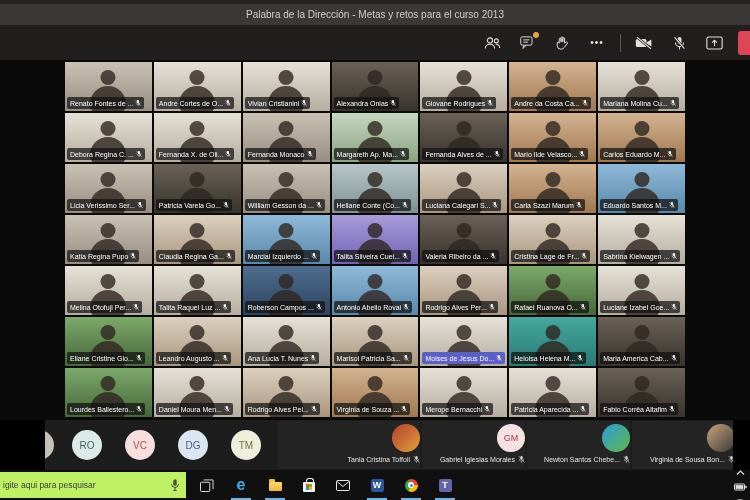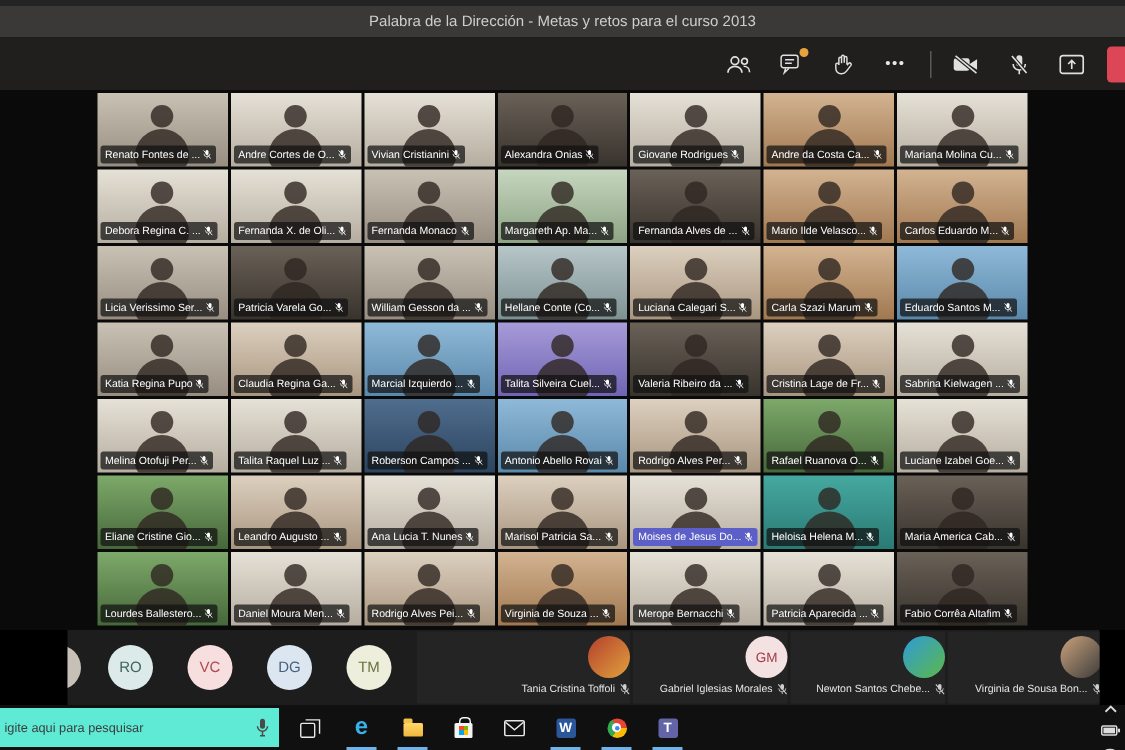--- a/index.html
+++ b/index.html
@@ -58,21 +58,21 @@
   .bt-av { margin-top:3px; width:28px; height:28px; border-radius:50%; flex:0 0 auto;
     display:flex; align-items:center; justify-content:center; font-size:9px; }
   .bt-ring { margin-left:46px; align-self:flex-start; width:30px; height:30px;
     border:2px solid #9aa0e8; background:#63678f; }
   .bt-name { margin-top:3px; display:flex; align-items:center; gap:3px; font-size:7px;
     line-height:1; color:#e6e6e6; white-space:nowrap; }
   .btile-hl .bt-name { align-self:flex-start; margin-left:6px; margin-top:-24px; }
 
   
   .taskbar { position:absolute; left:0; top:470px; width:750px; height:30px; background:#101010; }
-  .search { position:absolute; left:0; top:2px; width:186px; height:26px; background:#5eead4;
+  .search { position:absolute; left:0; top:2px; width:186px; height:26px; background:#bef264;
     display:flex; align-items:center; padding-left:3px; cursor:text; }
   .search span { color:#3c3c3c; font-size:8.5px; }
   .search-mic { position:absolute; right:6px; top:6px; }
   .apps { position:absolute; left:190px; top:0; height:30px; display:flex; }
   .tb-app { position:relative; width:34px; height:30px; display:flex; align-items:center;
     justify-content:center; cursor:pointer; }
   .tb-underline { position:absolute; bottom:0; left:7px; width:20px; height:2px; background:#6fb3e8; }
   .gl-edge { color:#38b1ea; font-size:16px; font-weight:bold; line-height:1; }
   .sq { width:13px; height:13px; border-radius:2px; color:#fff; font-size:9px; font-weight:bold;
     display:flex; align-items:center; justify-content:center; }

